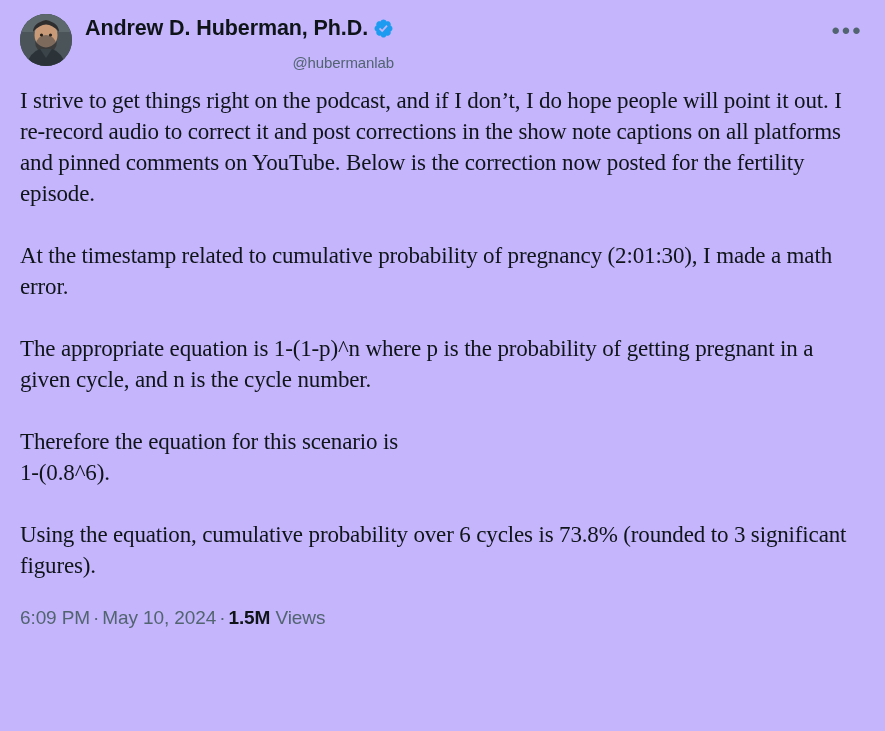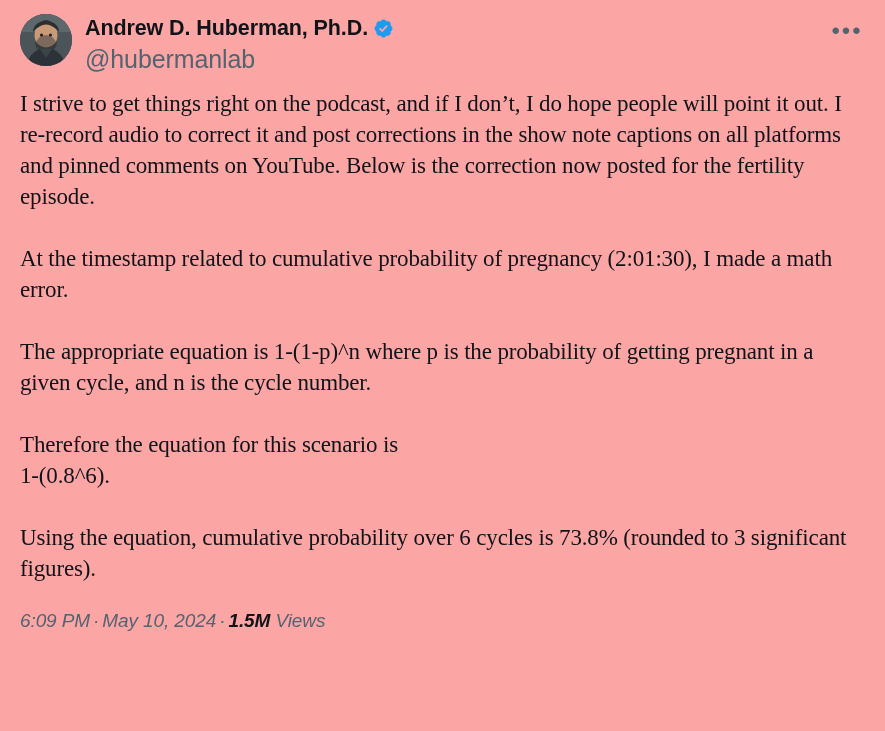--- a/index.html
+++ b/index.html
@@ -13,21 +13,21 @@
     font-family: "Liberation Sans", sans-serif;
     color: #0f1419;
     -webkit-font-smoothing: antialiased;
   }
   .tweet {
     position: relative;
     width: 885px;
     height: 731px;
     box-sizing: border-box;
     padding: 14px 20px 0 20px;
-    background: #fca5a5;
+    background: #c4b5fd;
   }
   .tweet-header {
     display: flex;
     align-items: flex-start;
     margin-bottom: 14px;
   }
   .avatar {
     width: 52px;
     height: 52px;
     border-radius: 50%;
@@ -54,24 +54,25 @@
     font-weight: bold;
     color: #0f1419;
     letter-spacing: -0.1px;
   }
   .verified-badge {
     margin-left: 5px;
     display: inline-flex;
     align-items: center;
   }
   .handle {
-    font-size: 25px;
+    font-size: 15px;
     color: #536471;
-    margin-top: 3px;
+    margin-top: 12px;
     letter-spacing: -0.1px;
+    text-align: right;
   }
   .more-button {
     position: absolute;
     top: 20px;
     right: 22px;
     width: 32px;
     height: 22px;
     display: flex;
     align-items: center;
     justify-content: center;
@@ -92,21 +93,20 @@
     white-space: pre-wrap;
     word-wrap: break-word;
     margin-top: 6px;
     font-family: Liberation Serif, serif;
   }
   .tweet-footer {
     margin-top: 26px;
     font-size: 19px;
     color: #536471;
     letter-spacing: -0.1px;
-    font-style: italic;
   }
   .tweet-footer .sep { padding: 0 3px; }
   .tweet-footer .views-count {
     color: #0f1419;
     font-weight: bold;
   }
   .tweet-footer .views-label { color: #536471; }
 </style>
 </head>
 <body>

